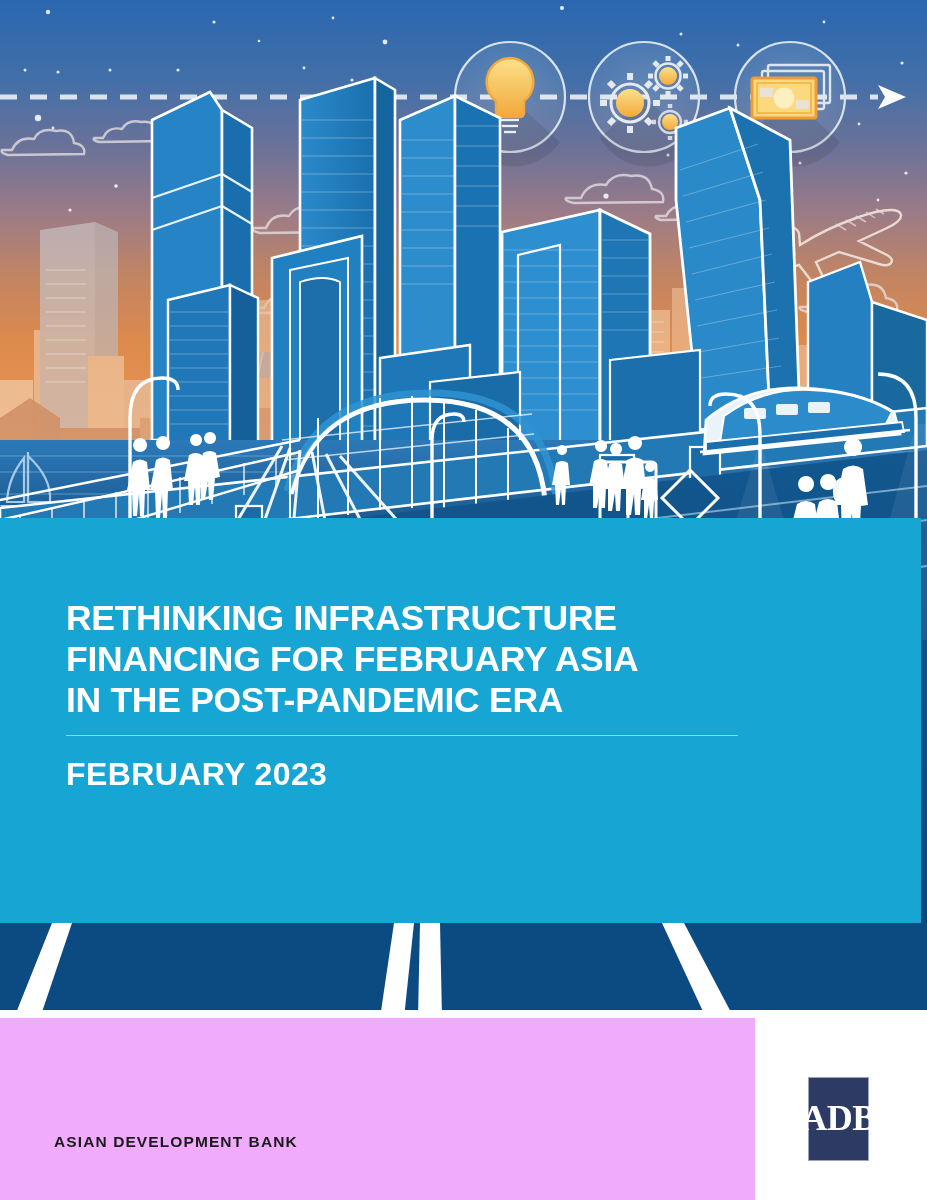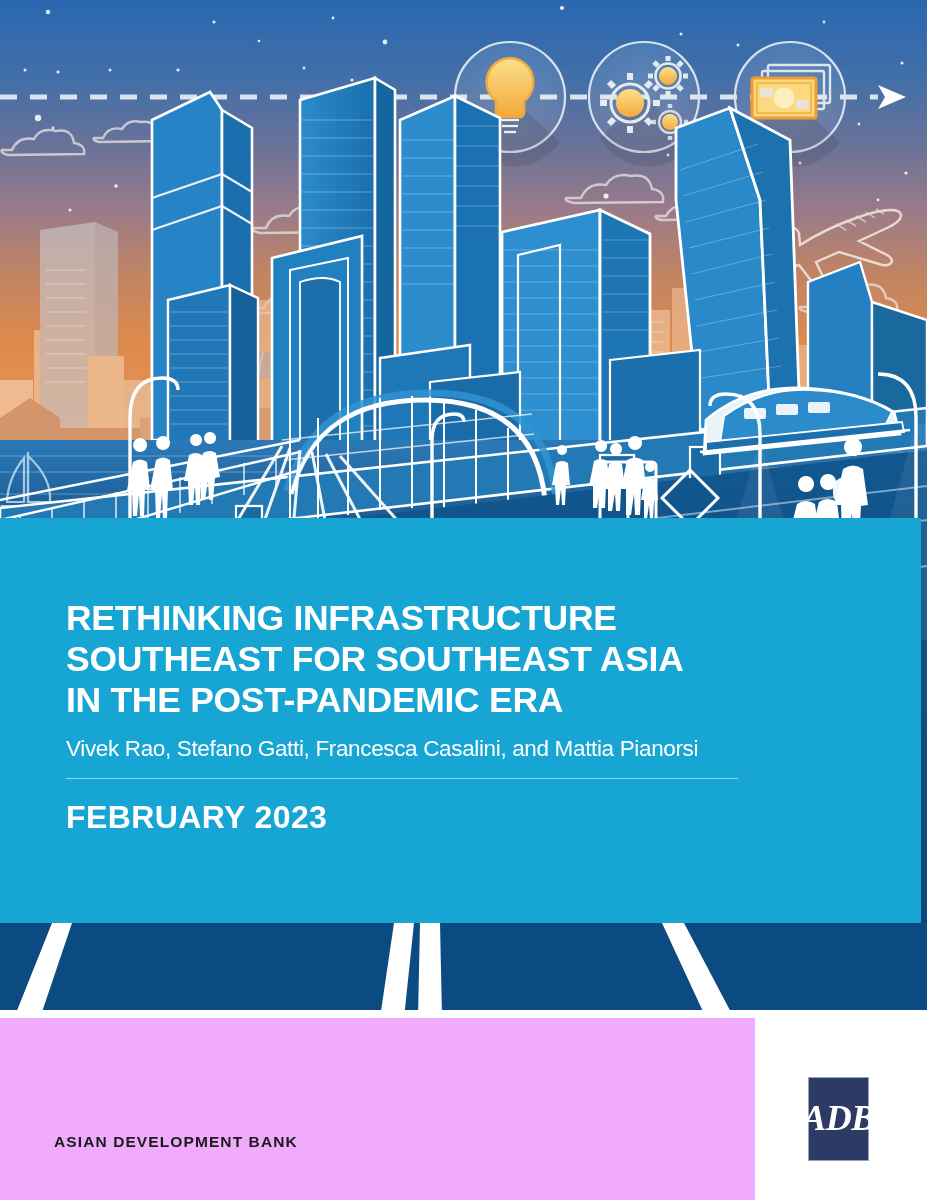--- a/index.html
+++ b/index.html
@@ -87,21 +87,20 @@
   #adb-logo {
     position: absolute;
     left: 808px; top: 1077px;
     width: 61px; height: 84px;
     background: #2C3A64;
     border: 1px solid #9aa3bd;
     z-index: 7;
     display: flex;
     align-items: center;
     justify-content: center;
-    font-style: italic;
   }
   #adb-logo-text {
     color: #ffffff;
     font-family: "Liberation Serif", serif;
     font-size: 36px;
     font-weight: bold;
     letter-spacing: -0.5px;
     line-height: 1;
     padding-bottom: 2px;
   }
@@ -638,23 +637,22 @@
         </g>
         <rect x="0" y="1010" width="927" height="8" fill="#ffffff"></rect>
 
       </g>
     </svg>
   </div>
 
   <div id="title-panel">
     <div id="title-inner">
       <div class="title-line">RETHINKING INFRASTRUCTURE</div>
-      <div class="title-line">SOUTHEAST FOR SOUTHEAST ASIA</div>
+      <div class="title-line">FINANCING FOR FEBRUARY ASIA</div>
       <div class="title-line">IN THE POST-PANDEMIC ERA</div>
-      <div id="authors">Vivek Rao, Stefano Gatti, Francesca Casalini, and Mattia Pianorsi</div>
       <div id="rule"></div>
       <div id="date">FEBRUARY 2023</div>
     </div>
   </div>
 
   <div id="footer">
     <div id="org-name">ASIAN DEVELOPMENT BANK</div>
   </div>
 
   <div id="adb-logo">

